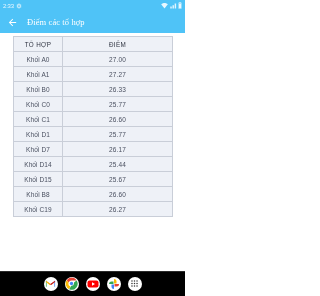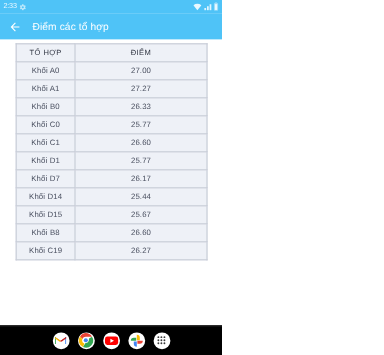--- a/index.html
+++ b/index.html
@@ -26,20 +26,21 @@
   .sb-ico { display:block; }
 
   
   #app-bar {
     height:22px;
     background:#4FC3F7;
     display:flex;
     align-items:center;
     padding-left:6px;
     gap:9px;
+    font-family:Liberation Serif, serif;
   }
   #back-button {
     width:12px; height:12px;
     display:flex; align-items:center; justify-content:center;
     cursor:pointer;
   }
   #app-bar-title {
     font-size:8.5px;
     color:#ffffff;
     font-weight:400;

